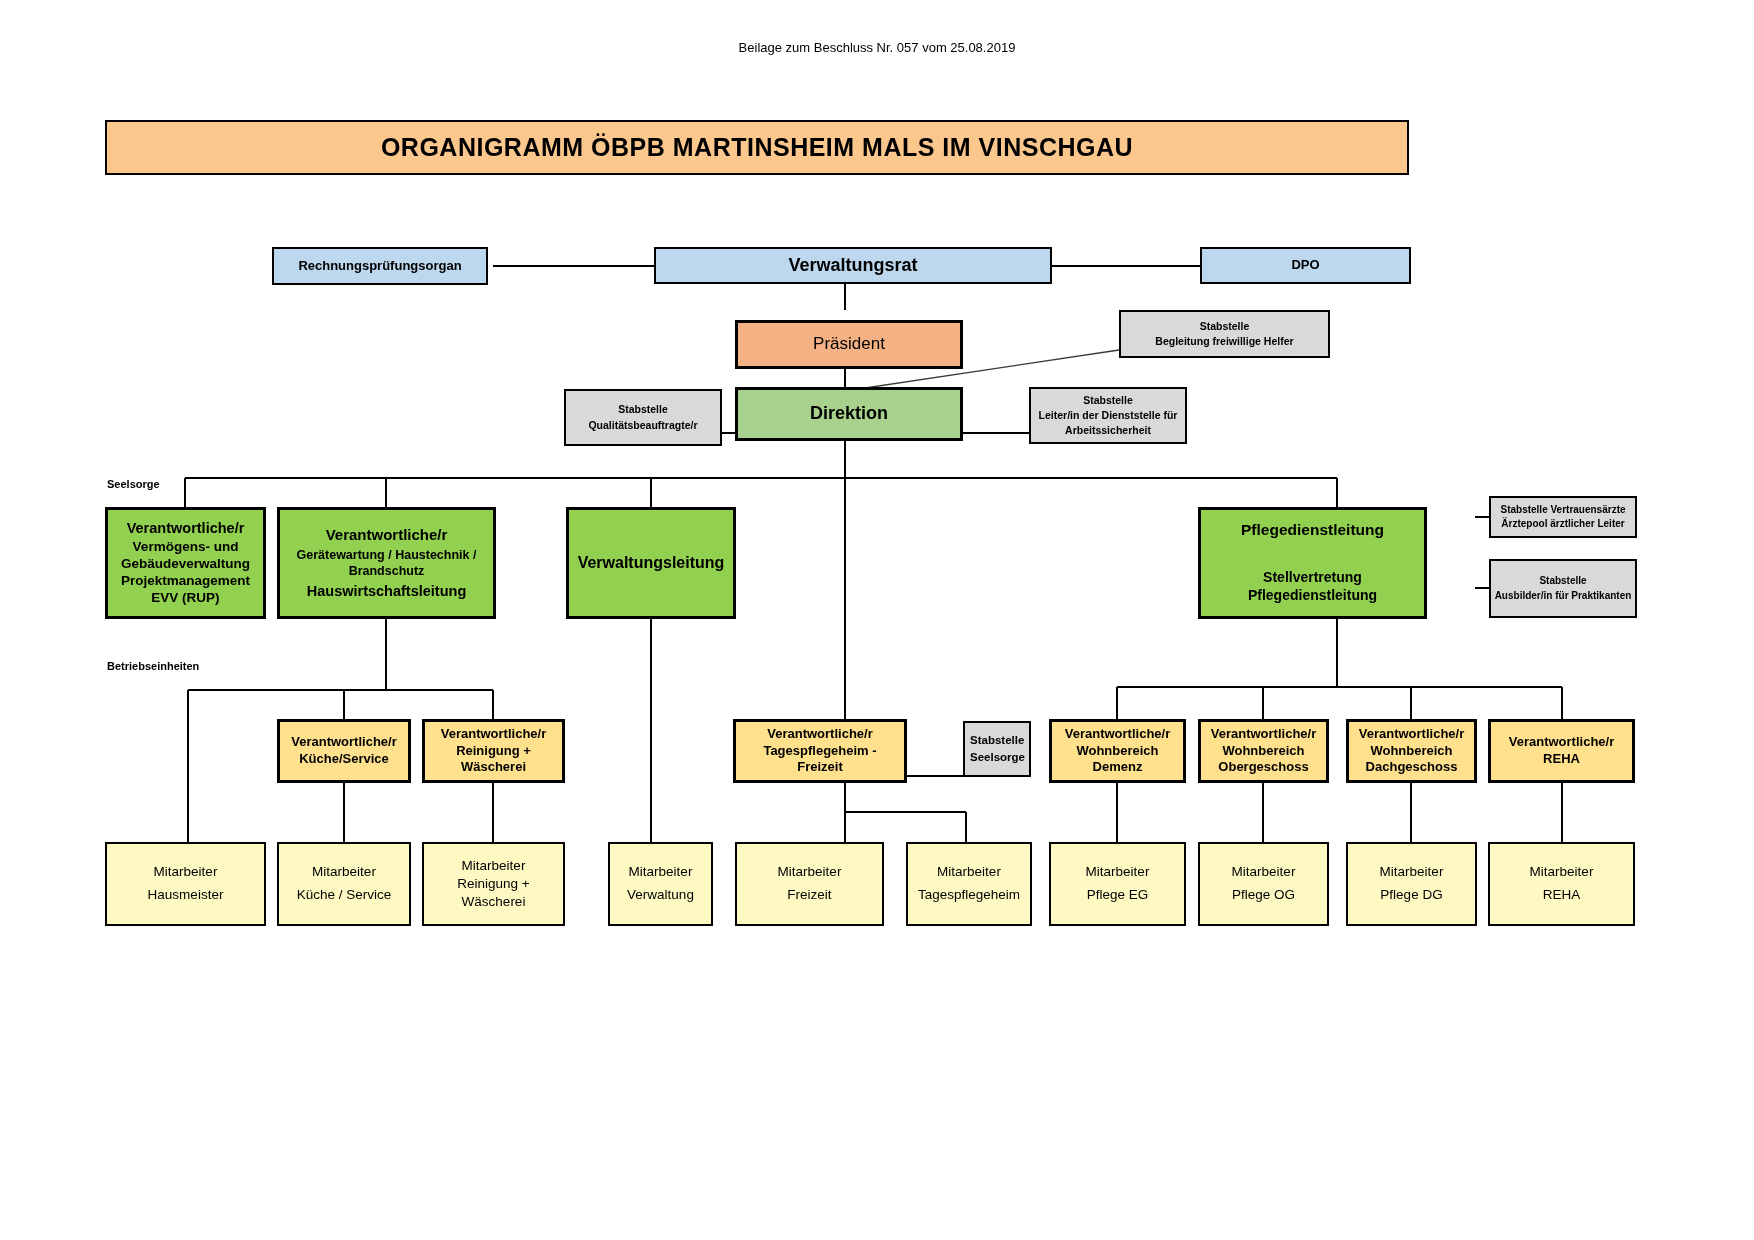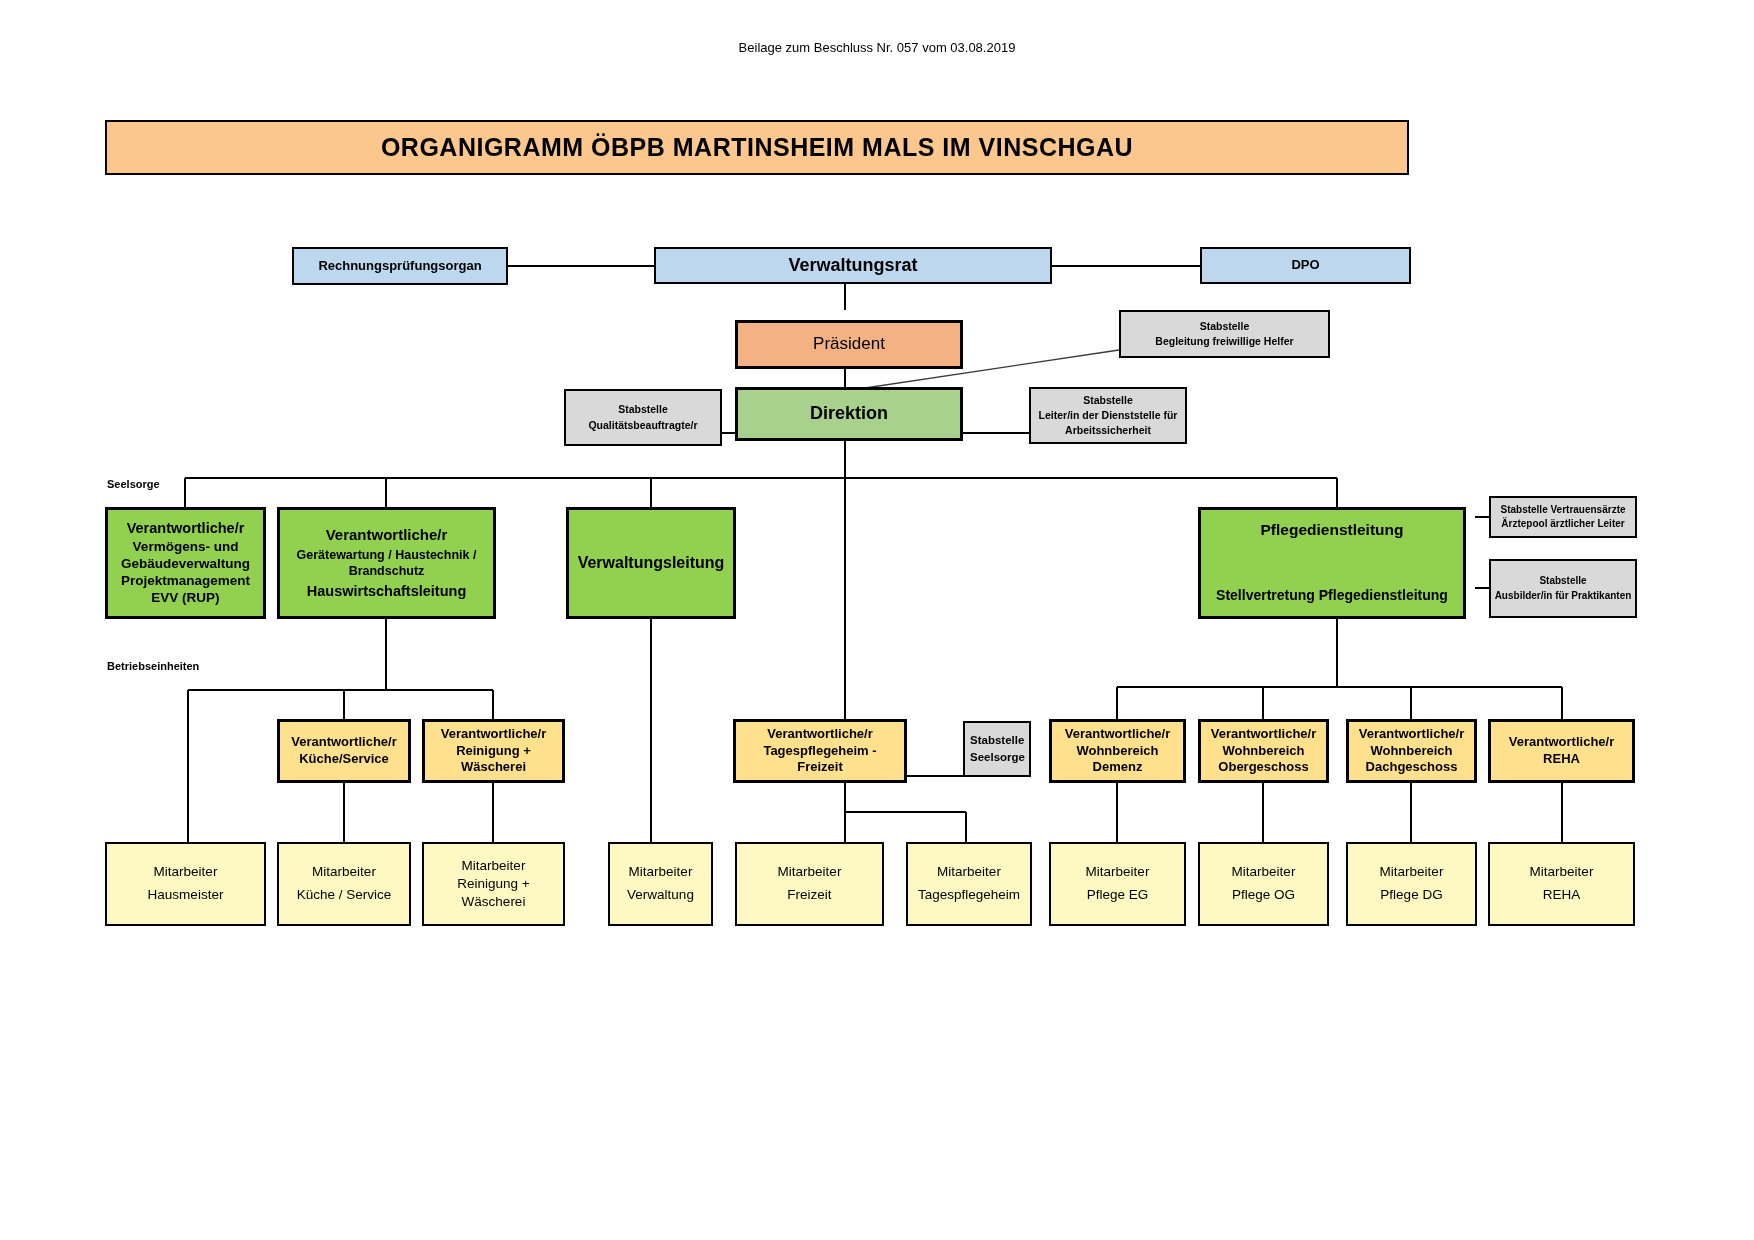--- a/index.html
+++ b/index.html
@@ -75,24 +75,24 @@
       <line x1="1411" y1="687" x2="1411" y2="719"></line>
       <line x1="1562" y1="687" x2="1562" y2="719"></line>
       <line x1="1117" y1="783" x2="1117" y2="842"></line>
       <line x1="1263" y1="783" x2="1263" y2="842"></line>
       <line x1="1411" y1="783" x2="1411" y2="842"></line>
       <line x1="1562" y1="783" x2="1562" y2="842"></line>
     </g>
     <line x1="1119" y1="350" x2="845" y2="391" stroke="#3a3a3a" stroke-width="1.4"></line>
   </svg>
 
-  <div class="note">Beilage zum Beschluss Nr. 057 vom 03.08.2019</div>
+  <div class="note">Beilage zum Beschluss Nr. 057 vom 25.08.2019</div>
   <div class="bx titlebar" style="left:105px;top:120px;width:1304px;height:55px;background:#FBC78D;">ORGANIGRAMM ÖBPB MARTINSHEIM MALS IM VINSCHGAU</div>
 
-  <div class="bx blue" style="left:292px;top:247px;width:216px;height:38px;">Rechnungsprüfungsorgan</div>
+  <div class="bx blue" style="left:272px;top:247px;width:216px;height:38px;">Rechnungsprüfungsorgan</div>
   <div class="bx blue big" style="left:654px;top:247px;width:398px;height:37px;">Verwaltungsrat</div>
   <div class="bx blue" style="left:1200px;top:247px;width:211px;height:37px;">DPO</div>
 
   <div class="bx orange thick normalweight" style="left:735px;top:320px;width:228px;height:49px;">Präsident</div>
   <div class="bx gray stab" style="left:1119px;top:310px;width:211px;height:48px;">
       <div class="ln">Stabstelle</div>
       <div class="ln">Begleitung freiwillige Helfer</div>
     </div>
 
   <div class="bx gray stab" style="left:564px;top:389px;width:158px;height:57px;">
@@ -115,21 +115,21 @@
       <div class="ln">Projektmanagement</div>
       <div class="ln">EVV (RUP)</div>
     </div>
   <div class="bx green thick b2 hdr-first" style="left:277px;top:507px;width:219px;height:112px;">
       <div class="ln">Verantwortliche/r</div>
       <div class="ln">Gerätewartung / Haustechnik /</div>
       <div class="ln">Brandschutz</div>
       <div class="ln">Hauswirtschaftsleitung</div>
     </div>
   <div class="bx green thick vwl" style="left:566px;top:507px;width:170px;height:112px;">Verwaltungsleitung</div>
-  <div class="bx green thick pflege" style="left:1198px;top:507px;width:268px;height:112px;">
+  <div class="bx green thick pflege" style="left:1198px;top:507px;width:229px;height:112px;">
     <div class="t1">Pflegedienstleitung</div>
     <div class="t2">Stellvertretung Pflegedienstleitung</div>
   </div>
   <div class="bx gray stab" style="left:1489px;top:496px;width:148px;height:42px;font-size:10px;">
       <div class="ln">Stabstelle  Vertrauensärzte</div>
       <div class="ln">Ärztepool   ärztlicher Leiter</div>
     </div>
   <div class="bx gray stab" style="left:1489px;top:559px;width:148px;height:59px;font-size:10px;">
       <div class="ln">Stabstelle</div>
       <div class="ln">Ausbilder/in für Praktikanten</div>

